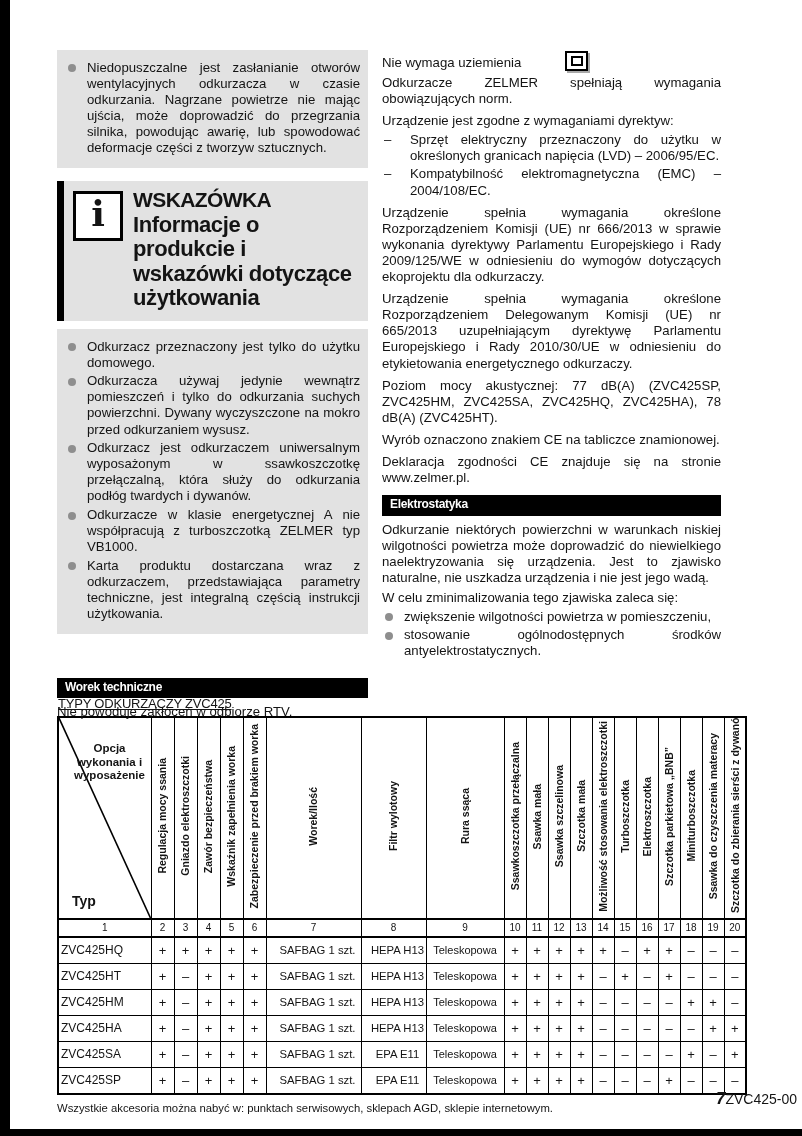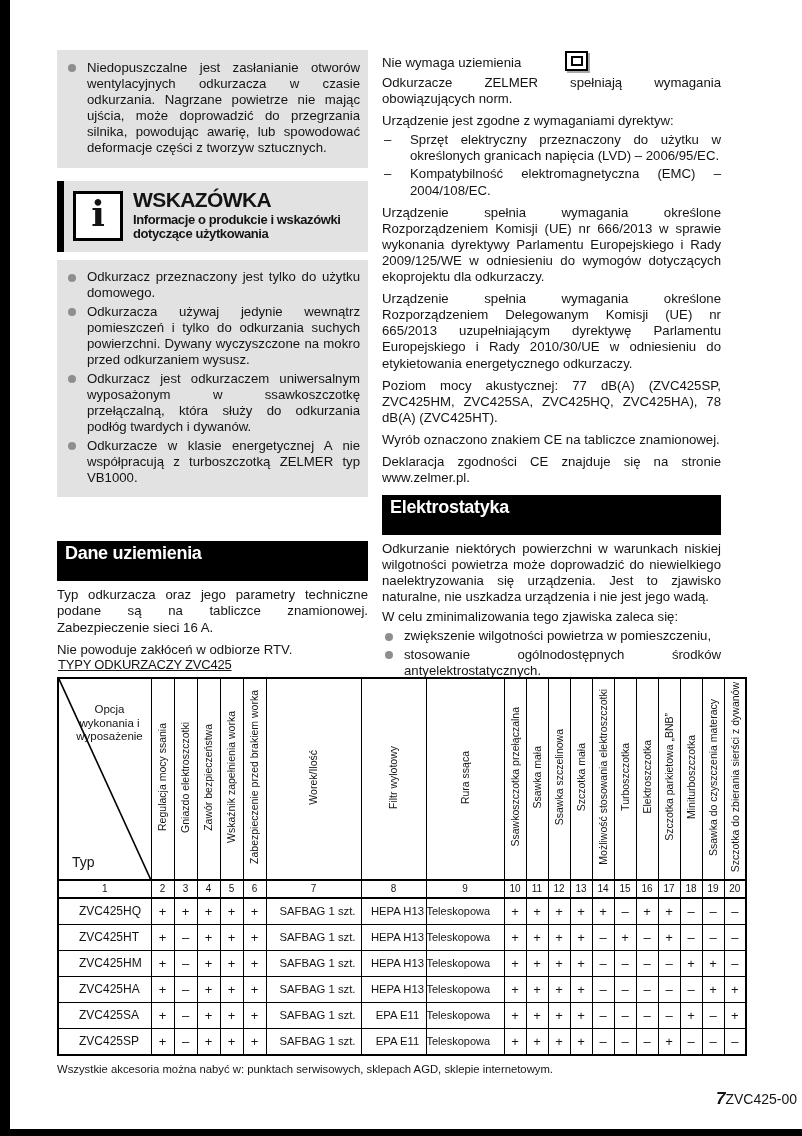--- a/index.html
+++ b/index.html
@@ -20,53 +20,53 @@
   .li { display:flex; margin:2.5px 0; }
   .li .li-text { flex:1; text-align:justify; }
   .li.dot .marker { flex:0 0 auto; width:8px; height:8px; border-radius:50%; background:#8e8e8e; margin:4.5px 11px 0 3px; }
   .li.dash .marker { flex:0 0 26px; padding-left:2px; }
 
   .hint-box { display:flex; background:#e2e2e2; border-left:7px solid #000; padding:8px 8px 10px 9px; margin-top:13px; }
   .hint-icon-box { width:44px; height:44px; border:3px solid #000; background:#fff; flex:none;
                    display:flex; align-items:center; justify-content:center; margin:2px 10px 0 0; }
   .hint-i { font-family:"DejaVu Serif", serif; font-weight:bold; font-size:36px; line-height:1; margin-top:-5px; }
   .hint-title { font-size:21px; font-weight:bold; letter-spacing:-0.6px; line-height:1.05; }
-  .hint-subtitle { font-size:13px; font-weight:bold; letter-spacing:-0.4px; line-height:1.12; margin-top:2px; }
-
-  .bar { background:#000; color:#fff; font-weight:bold; font-size:18px; letter-spacing:-0.3px; padding:2px 8px 16px 8px; }
+  .hint-subtitle { font-size:22px; font-weight:bold; letter-spacing:-0.4px; line-height:1.12; margin-top:2px; }
+
+  .bar { background:#000; color:#fff; font-weight:bold; font-size:12px; letter-spacing:-0.3px; padding:2px 8px 4px 8px; }
   .bar.tech { margin-top:44px; }
   .bar.elec { margin-top:9px; }
 
   .para { margin:6px 0 0 0; text-align:justify; }
   .para.tight { margin-top:4px; }
 
   .ground-line { display:flex; align-items:flex-end; margin:1px 0 4px 0;gap:35px; }
   .cii { width:19px; height:16px; border:2px solid #000; background:#fff; box-shadow:2px 2px 0 #a9a9a9;
          display:flex; align-items:center; justify-content:center; margin-left:9px; flex:none; }
   .cii-inner { width:8px; height:6px; border:2px solid #000; }
 
   .table-section { margin-top:-24px; }
   .tbl-title { font-weight:normal; font-size:13px; text-decoration:underline; margin:0 0 4px 1px; letter-spacing:-0.2px; }
   table { border-collapse:collapse; table-layout:fixed; width:688px; border:2px solid #000; }
   th, td { border:1px solid #000; padding:0; overflow:hidden; }
   col.c-type { width:93px; } col.c-s1 { width:23px; } col.c-bag { width:95px; }
   col.c-filter { width:65px; } col.c-pipe { width:78px; } col.c-s2 { width:22px; }
-  .hdr-row th { height:200px; vertical-align:middle; text-align:center; font-weight:normal;margin-top:14px; }
+  .hdr-row th { height:200px; vertical-align:middle; text-align:center; font-weight:bold;margin-top:14px; }
   .vtext { writing-mode:vertical-rl; transform:rotate(180deg); font-size:10.5px; line-height:1;
            white-space:nowrap; display:inline-block; max-height:194px; }
   .corner { position:relative; }
   .corner svg { position:absolute; left:0; top:0; width:100%; height:100%; }
   .corner-top { position:absolute; top:24px; right:1px; width:80px; font-size:11.5px; line-height:1.18; text-align:center; }
   .corner-bottom { position:absolute; bottom:8px; left:13px; font-size:14px; }
   .num-row td { height:16px; text-align:center; font-size:10px; border-top:2px solid #000; border-bottom:2px solid #000; }
   .data-row td { height:25px; }
-  .cell-type { text-align:left; padding-left:20px; font-size:12px; }
+  .cell-type { text-align:left; padding-left:2px; font-size:12px; }
   .cell-sign { text-align:center; font-size:13px; }
   .cell-bag, .cell-filter { text-align:center; font-size:11.3px;padding-left:8px; }
-  .cell-pipe { text-align:left; font-size:11px; }
+  .cell-pipe { text-align:center; font-size:11px; }
   .tbl-footnote { font-size:11.3px; margin-top:7px; }
 
   .footer { position:absolute; top:1089px; right:5px; display:flex; align-items:baseline; }
   .footer .pg { font-weight:bold; font-style:italic; font-size:17px; }
   .footer .code { font-size:14px; }
 </style>
 </head>
 <body>
 
 <div class="edge-left"></div>
@@ -103,24 +103,27 @@
             <span class="li-text">Odkurzacza używaj jedynie wewnątrz pomieszczeń i tylko do odkurzania suchych powierzchni. Dywany wyczyszczone na mokro przed odkurzaniem wysusz.</span>
           </div>
           <div class="li dot">
             <span class="marker"></span>
             <span class="li-text">Odkurzacz jest odkurzaczem uniwersalnym wyposażonym w ssawkoszczotkę przełączalną, która służy do odkurzania podłóg twardych i dywanów.</span>
           </div>
           <div class="li dot">
             <span class="marker"></span>
             <span class="li-text">Odkurzacze w klasie energetycznej A nie współpracują z turboszczotką ZELMER typ VB1000.</span>
           </div>
-        </div>
-
-      <div class="bar tech">Dane uziemienia</div>
-      <p class="para">Typ odkurzacza oraz jego parametry techniczne podane są na tabliczce znamionowej. Zabezpieczenie sieci 16 A.</p>
+          <div class="li dot">
+            <span class="marker"></span>
+            <span class="li-text">Karta produktu dostarczana wraz z odkurzaczem, przedstawiająca parametry techniczne, jest integralną częścią instrukcji użytkowania.</span>
+          </div>
+        </div>
+
+      <div class="bar tech">Worek techniczne</div>
       <p class="para">Nie powoduje zakłóceń w odbiorze RTV.</p>
     </div>
 
     <div class="col right">
       <div class="ground-line">
         <span>Nie wymaga uziemienia</span>
         <span class="cii">
             <span class="cii-inner"></span>
           </span>
       </div>

